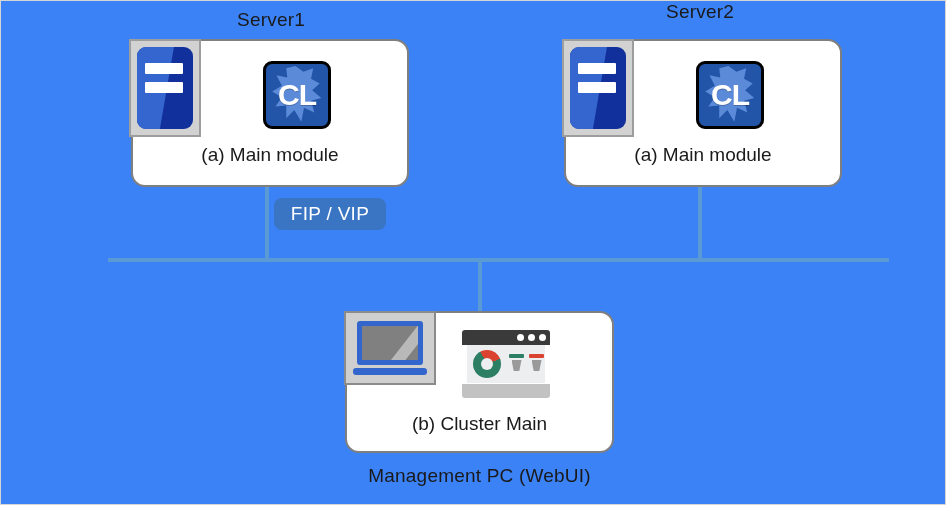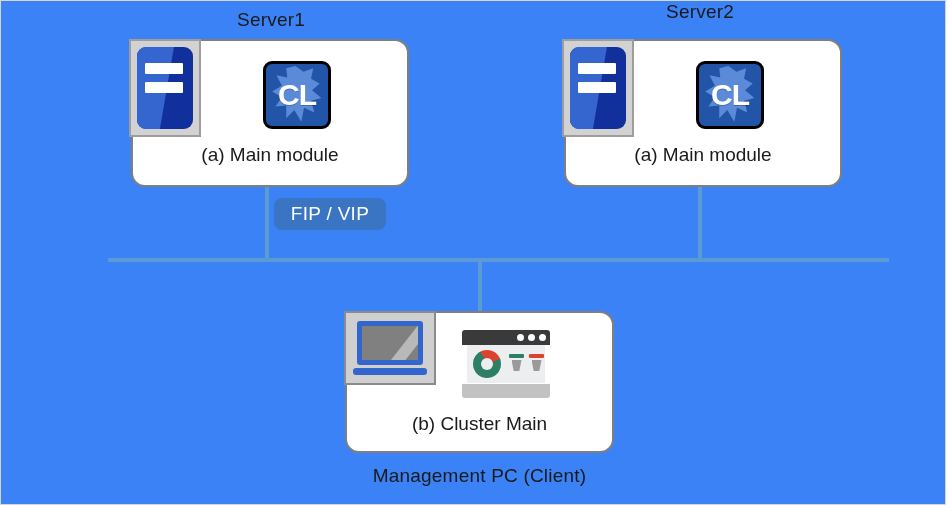--- a/index.html
+++ b/index.html
@@ -337,15 +337,15 @@
         <div class="stem"></div>
       </div>
     </div>
     <div class="titlebar">
       <div class="dot d1"></div>
       <div class="dot d2"></div>
       <div class="dot d3"></div>
     </div>
   </div>
 
-  <div class="node-caption" style="left:344px; top:464px; width:269px;">Management PC (Client)</div>
+  <div class="node-caption" style="left:344px; top:464px; width:269px;">Management PC (WebUI)</div>
 
 </div>
 
 </body></html>

